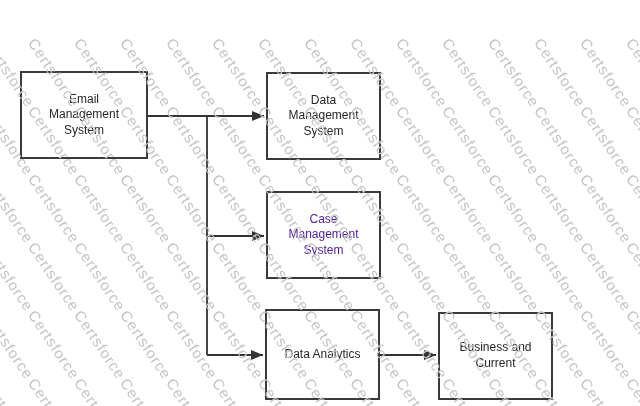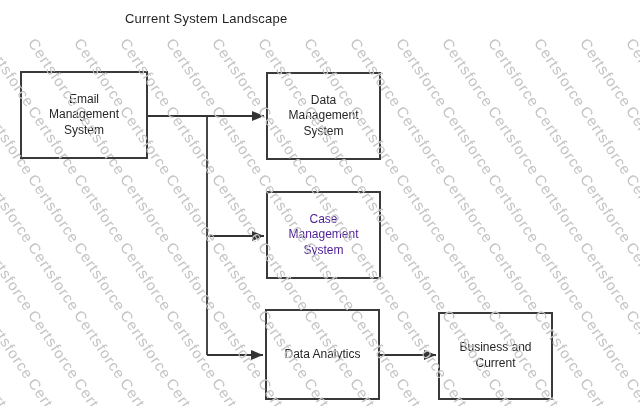--- a/index.html
+++ b/index.html
@@ -60,21 +60,20 @@
     white-space: nowrap;
     transform-origin: 0 0;
     user-select: none;
   }
 </style>
 </head>
 <body>
 
 <div class="screen" style="background: rgb(255, 255, 255);">
 
-  <div class="diagram-title" style="color: rgb(31, 31, 31);">Current System Landscape</div>
 
   <svg class="connectors" viewBox="0 0 640 406" width="640" height="406" xmlns="http://www.w3.org/2000/svg">
     <defs>
       <marker id="arrow" markerUnits="userSpaceOnUse" markerWidth="14" markerHeight="12" refX="12" refY="5" orient="auto">
         <path d="M0,0 L12,5 L0,10 Z" fill="#333333"></path>
       </marker>
     </defs>
     <g id="edges-group">
         <polyline points="148,116 264,116" fill="none" stroke="#333333" stroke-width="1.8" marker-end="url(#arrow)"></polyline>
         <polyline points="207,116 207,355" fill="none" stroke="#333333" stroke-width="1.8"></polyline>

